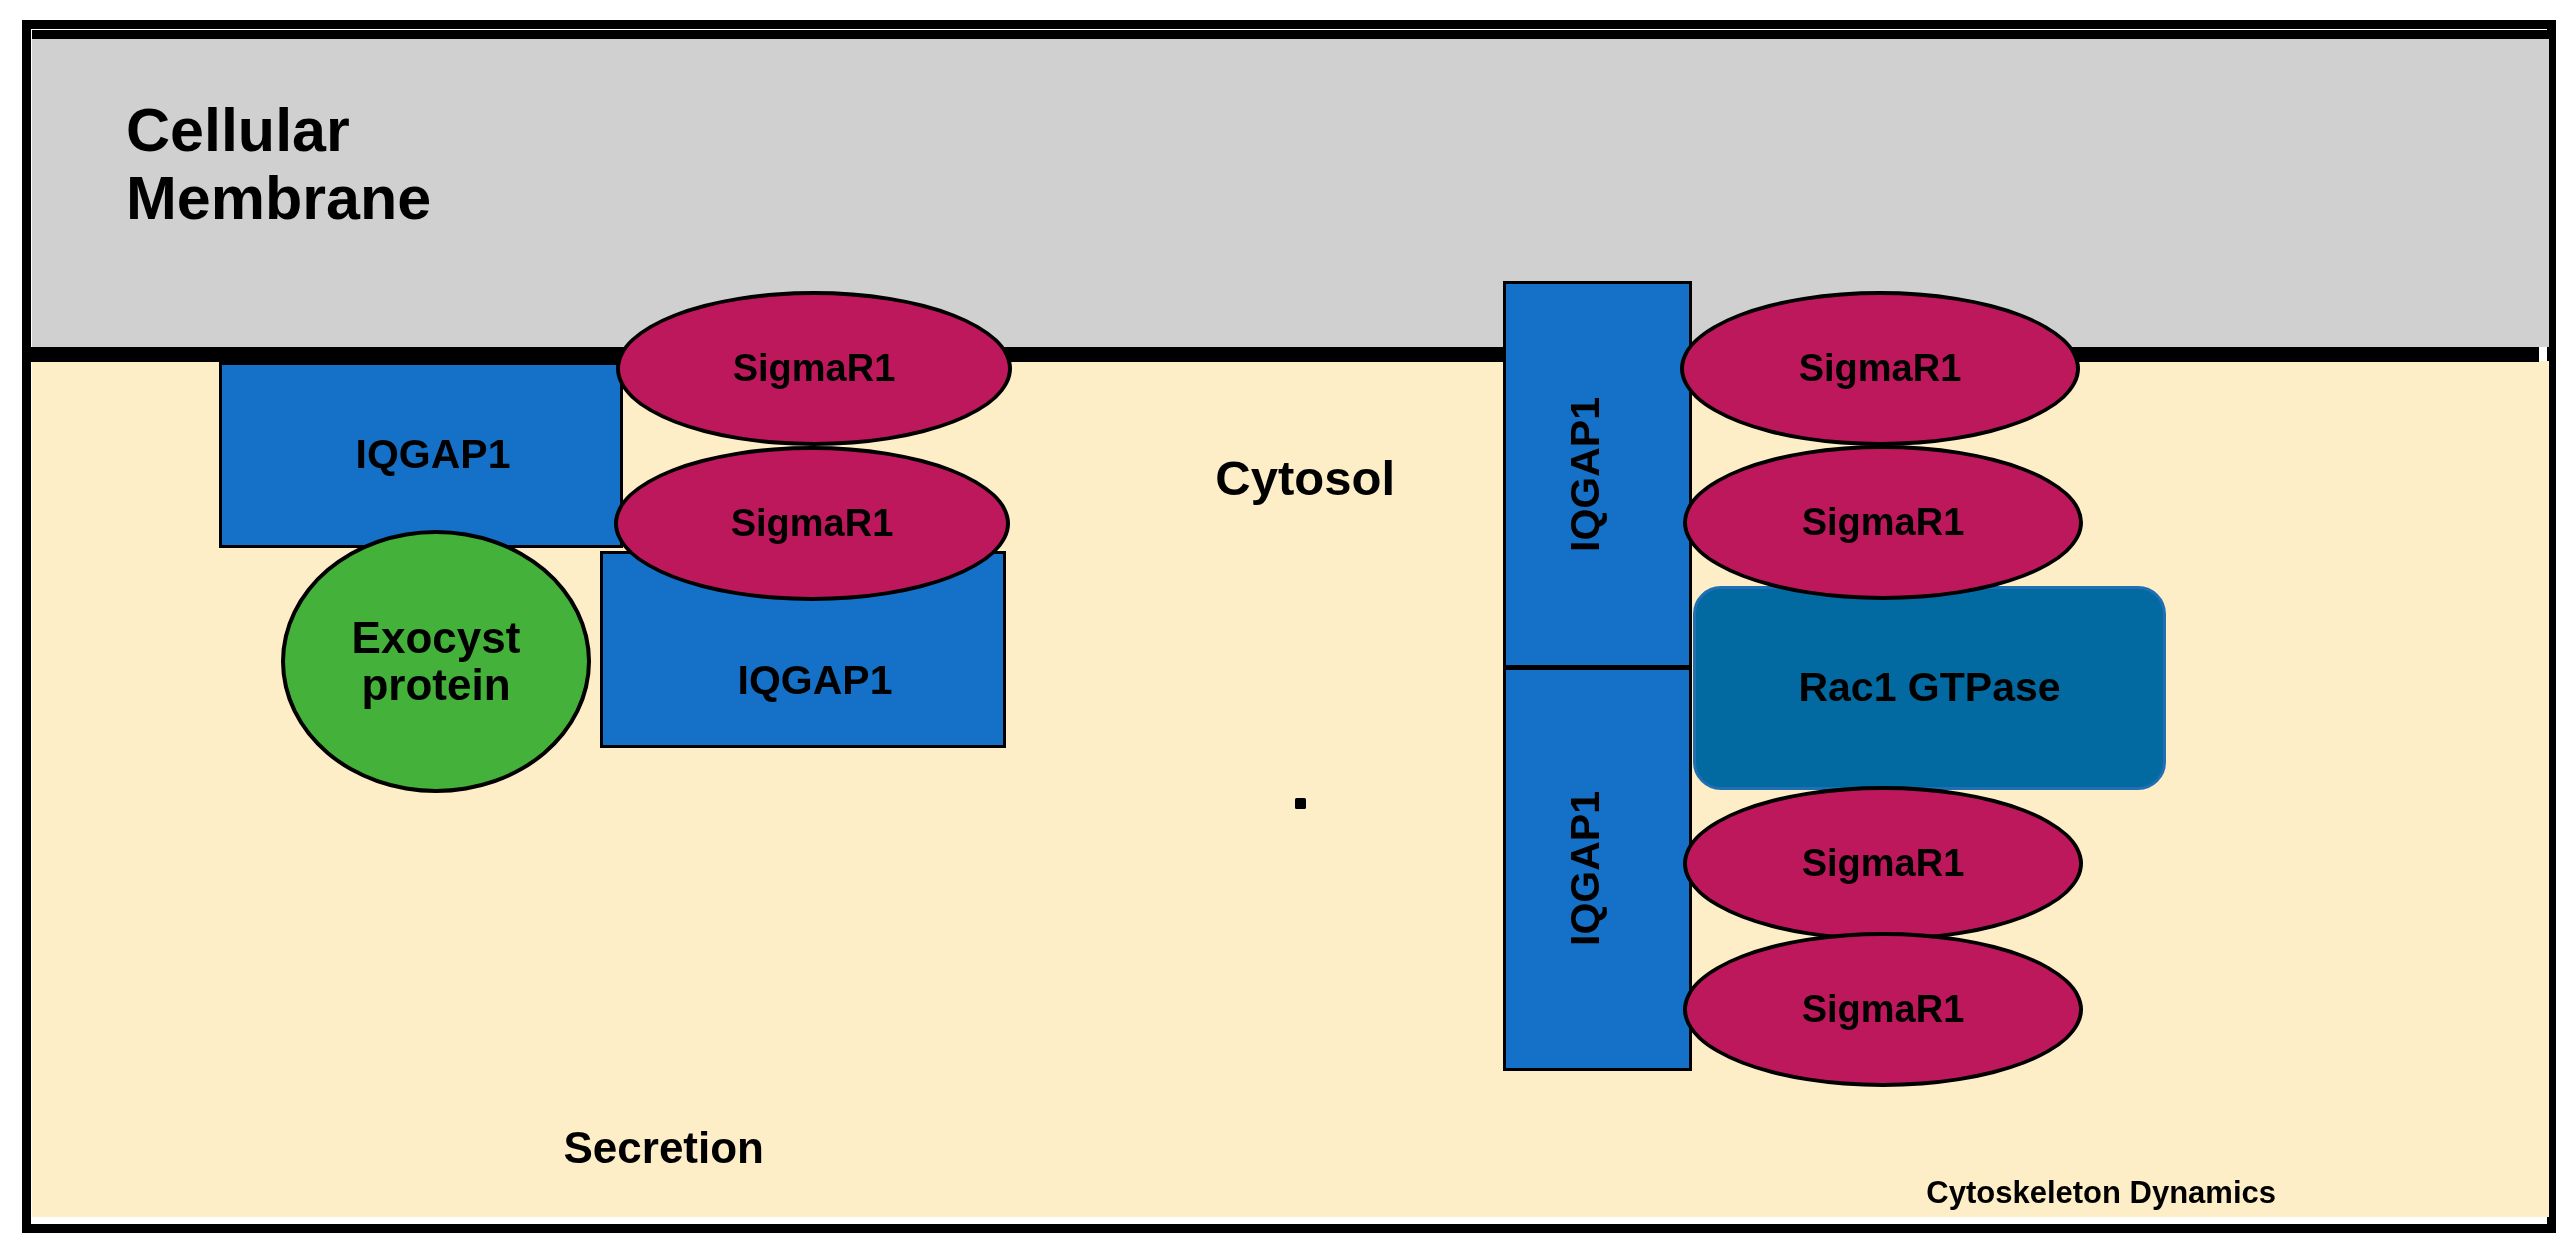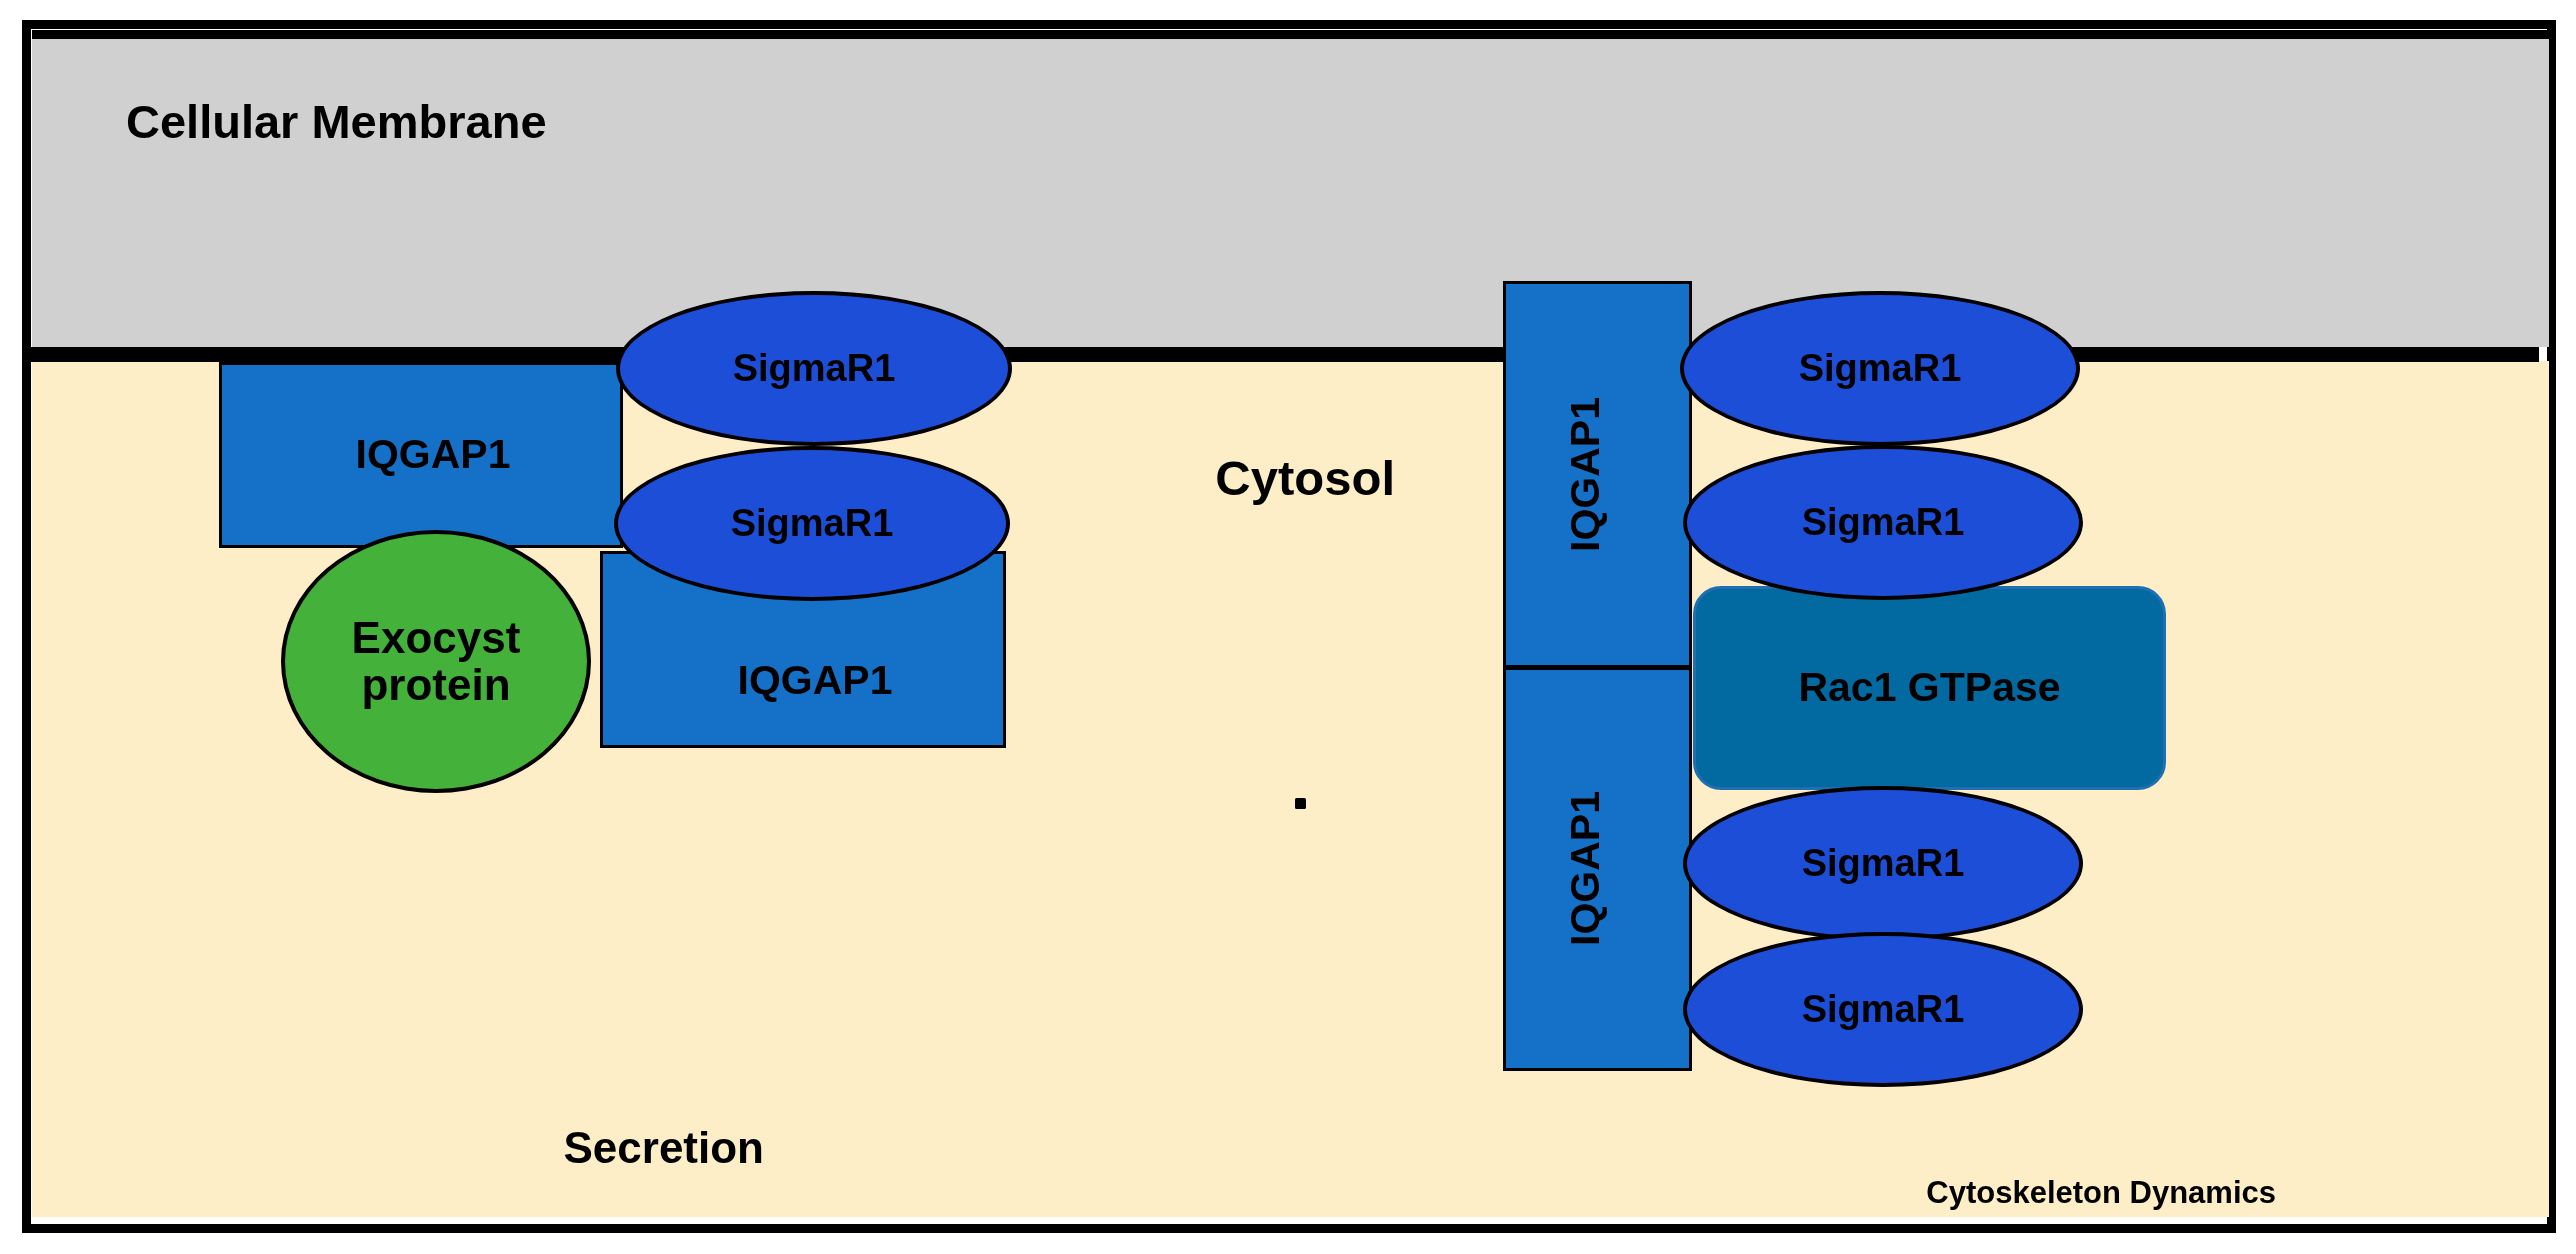--- a/index.html
+++ b/index.html
@@ -62,21 +62,21 @@
     white-space:pre-line;
   }
   .box{
     border:3.3px solid #000000;
   }
   .box-blue{ background:#1570c8;padding-left:24px; }
   .ellipse{
     border:4.1px solid #000000;
     border-radius:50%;
   }
-  .ellipse-yellow{ background:#1d4ed8; }
+  .ellipse-yellow{ background:#be185d; }
   .ellipse-green{ background:#43b13a; }
   .rounded-red{
     background:#0369a1;
     border:3.3px solid #1f6fb2;
     border-radius:28px;
   }
   .vert-label{
     writing-mode:vertical-rl;
     text-orientation:mixed;
     transform:rotate(180deg);
@@ -100,21 +100,21 @@
 <body>
 
 <div id="stage">
 
   <div class="frame"></div>
   <div class="membrane-top-line"></div>
   <div class="membrane-band"></div>
   <div class="cytosol"></div>
   <div class="membrane-bottom-line"></div>
 
-  <div class="text-label" style="left:126px;top:96px;width:522px;font-size:47px;">Cellular Membrane</div>
+  <div class="text-label" style="left:126px;top:96px;width:522px;font-size:61px;">Cellular Membrane</div>
 
   <div class="shape box box-blue" style="left:219px;top:362px;width:404px;height:186px;font-size:41px;">
     <span>IQGAP1</span>
   </div>
 
   <div class="shape box box-blue" style="left:600px;top:551px;width:406px;height:197px;font-size:41px;">
     <span style="position:relative;top:31px;">IQGAP1</span>
   </div>
 
   <div class="shape ellipse ellipse-green" style="left:281px;top:530px;width:310px;height:263px;font-size:44px;">

